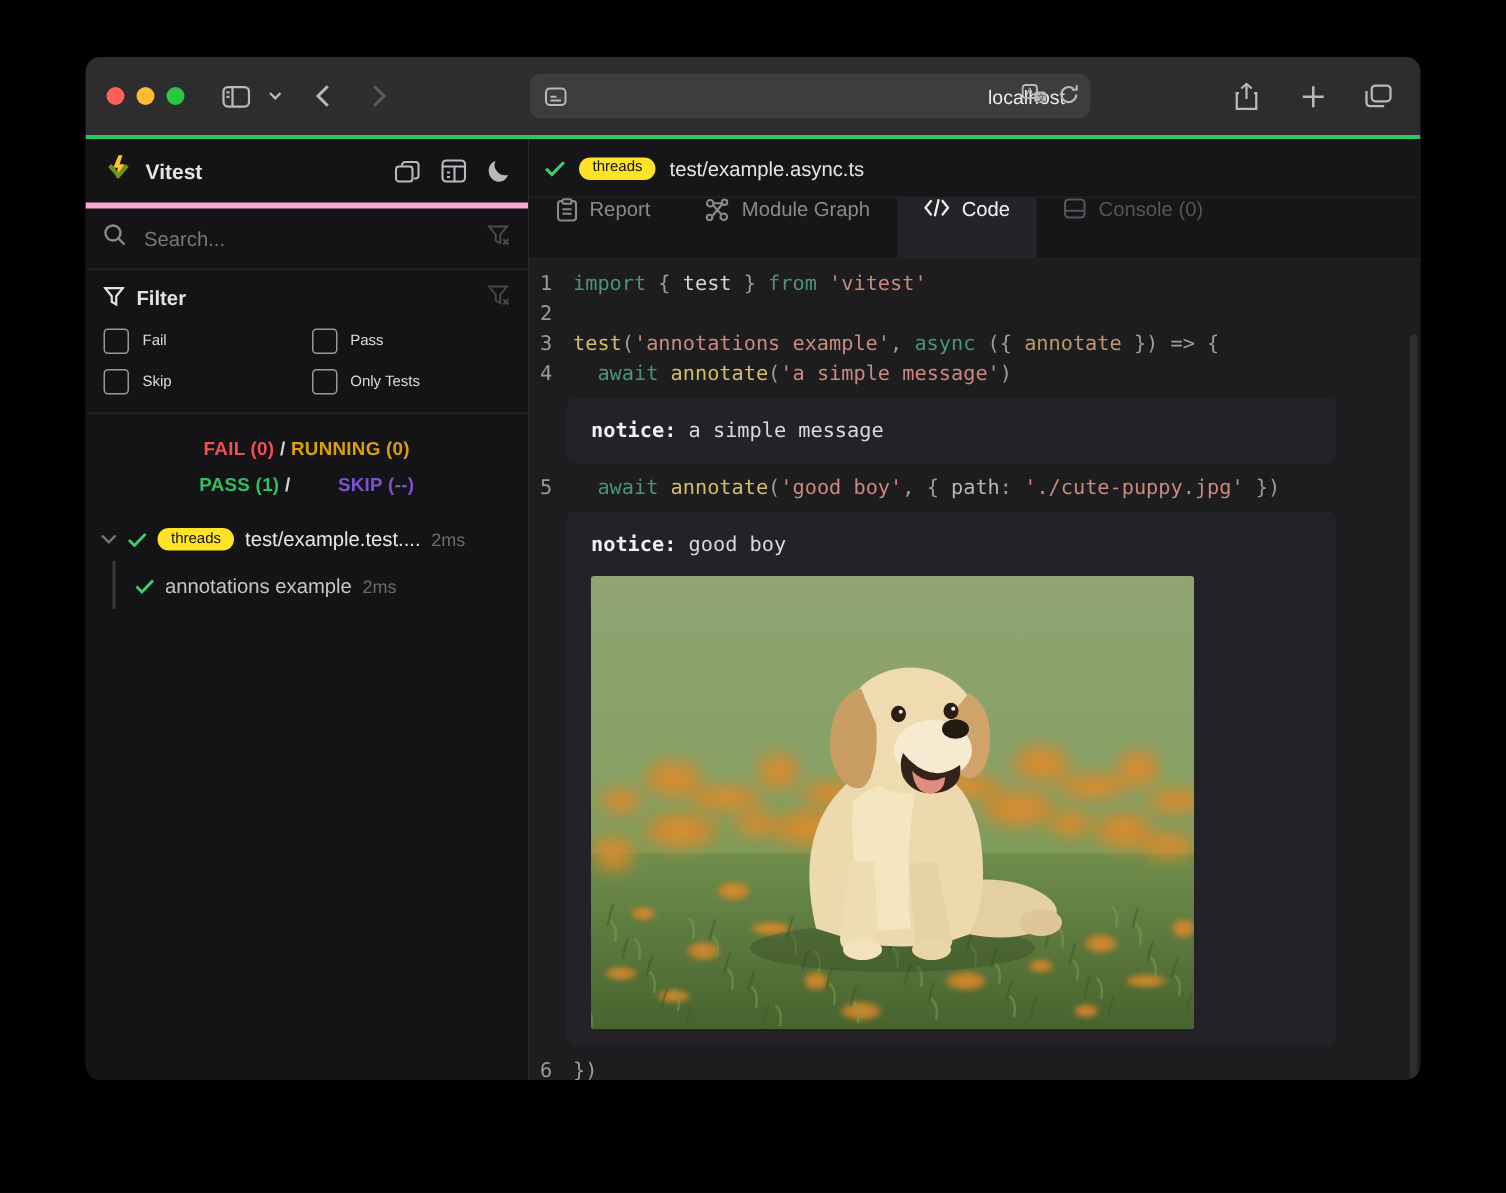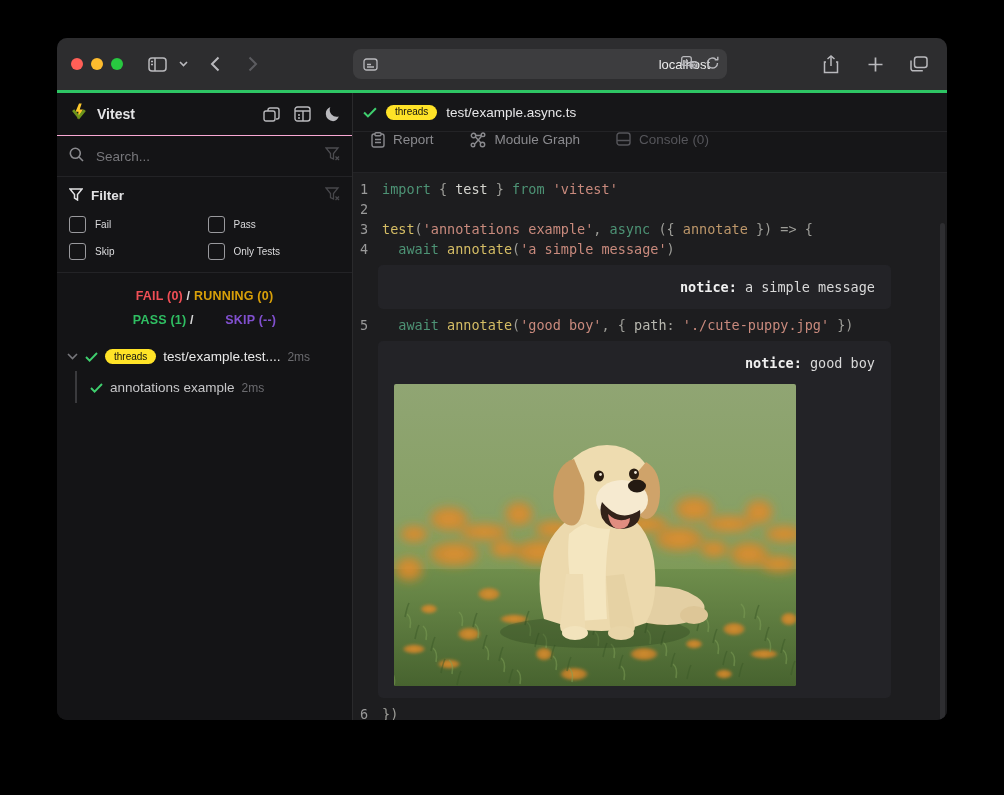--- a/index.html
+++ b/index.html
@@ -17,21 +17,21 @@
     display:flex;align-items:center;padding:0 8px;color:#ececec;font-size:13px;position:relative;}
   .urlbar .host{position:absolute;left:0;right:17px;text-align:right;pointer-events:none;}
   .url-right{margin-left:auto;display:flex;align-items:center;gap:8px;color:#b9b9bd;z-index:1;}
   .chrome-right{display:flex;align-items:center;gap:16px;margin-left:4px;}
   .progress{height:3px;background:#2ec564;flex:none;}
   
   .app{flex:1;display:flex;min-height:0;background:#141416;}
   .sidebar{width:295px;flex:none;display:flex;flex-direction:column;border-right:1px solid #2a2a2c;background:#141416;}
   .main{flex:1;display:flex;flex-direction:column;min-width:0;background:#1d1d1f;position:relative;}
   .srow{display:flex;align-items:center;padding:0 12px;flex:none;}
-  .sb-header{height:42px;border-bottom:1px solid #f9a8d4;gap:8px;}
+  .sb-header{height:42px;border-bottom:4px solid #f9a8d4;gap:8px;}
   .sb-title{color:#e4e4e6;font-size:14px;font-weight:600;}
   .sb-tools{margin-left:auto;display:flex;gap:14px;color:#b9b9bd;}
   .sb-tools .t{display:flex;align-items:center;}
   .search-row{height:40px;border-bottom:1px solid #232326;gap:10px;color:#8a8a8e;}
   .search-input{background:transparent;border:none;outline:none;color:#d8d8d8;font-size:13.5px;flex:1;
     font-family:"Liberation Sans",sans-serif;}
   .search-input::placeholder{color:#77777b;}
   .filter-sec{padding:10px 12px 12px;border-bottom:1px solid #232326;}
   .filter-head{display:flex;align-items:center;gap:8px;color:#e2e2e4;font-size:13.5px;font-weight:700;}
   .filter-head .spacer{flex:1;}
@@ -59,21 +59,21 @@
     line-height:20px;color:#c9c9c4;position:relative;}
   .cline{display:flex;white-space:pre;}
   .gut{width:22px;flex:none;text-align:left;padding-left:7px;color:#9a9a9a;}
   .tok-kw{color:#4d9375;}
   .tok-str{color:#c98a7d;}
   .tok-fn{color:#d5bd65;}
   .tok-id{color:#d4d4cf;}
   .tok-param{color:#bd976a;}
   .tok-prop{color:#b8b8b0;}
   .tok-pun{color:#9d9d98;}
-  .notice{background:#232327;border-radius:5px;margin:6px 56px 6px 25px;padding:12px 16px;color:#d9d9d9;text-align:right;}
+  .notice{background:#232327;border-radius:5px;margin:6px 56px 6px 25px;padding:12px 16px;color:#d9d9d9;}
   .notice b{color:#f0f0f0;font-weight:700;}
   .notice .img-wrap{margin-top:11px;}
   .notice svg.puppy{display:block;border-radius:2px;}
   .vthumb{position:absolute;right:2px;top:130px;width:5px;height:500px;background:#2e2e31;border-radius:3px;}
 </style>
 </head>
 <body>
 
 <div class="window">
 
@@ -303,20 +303,26 @@
         </div>
         <div class="tab">
           <svg width="17" height="16" viewBox="0 0 17 16" fill="none" stroke="currentColor" stroke-width="1.4">
             <circle cx="3.5" cy="3.5" r="2.2"></circle>
               <circle cx="13" cy="2.8" r="1.8"></circle>
               <circle cx="3" cy="13" r="1.8"></circle>
               <circle cx="12.5" cy="12.5" r="2.2"></circle>
             <path d="M5.5 5l5.5 6M11.5 4.2L5 11.8M5 3.5h6"></path>
             </svg>
           <span>Module Graph</span>
+        </div>
+        <div class="tab active">
+          <svg width="17" height="13" viewBox="0 0 17 13" fill="none" stroke="currentColor" stroke-width="1.5">
+            <path d="M5 1.5L1 6.5l4 5M12 1.5l4 5-4 5M9.8 0.8L7.2 12.2"></path>
+            </svg>
+          <span>Code</span>
         </div>
         <div class="tab disabled">
           <svg width="15" height="14" viewBox="0 0 15 14" fill="none" stroke="currentColor" stroke-width="1.4">
             <rect x="1" y="1" width="13" height="12" rx="2.5"></rect>
               <line x1="1" y1="8.5" x2="14" y2="8.5"></line>
             </svg>
           <span>Console (0)</span>
         </div>
       </div>
 

